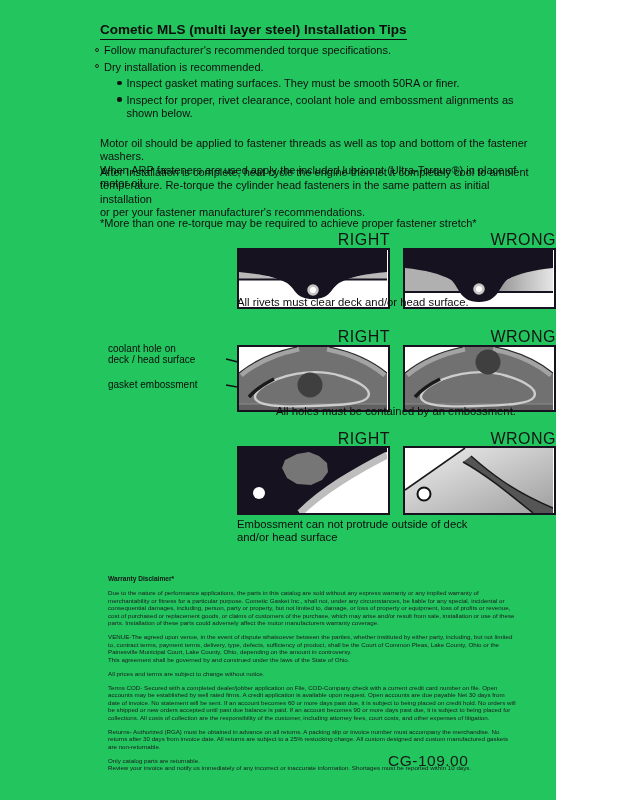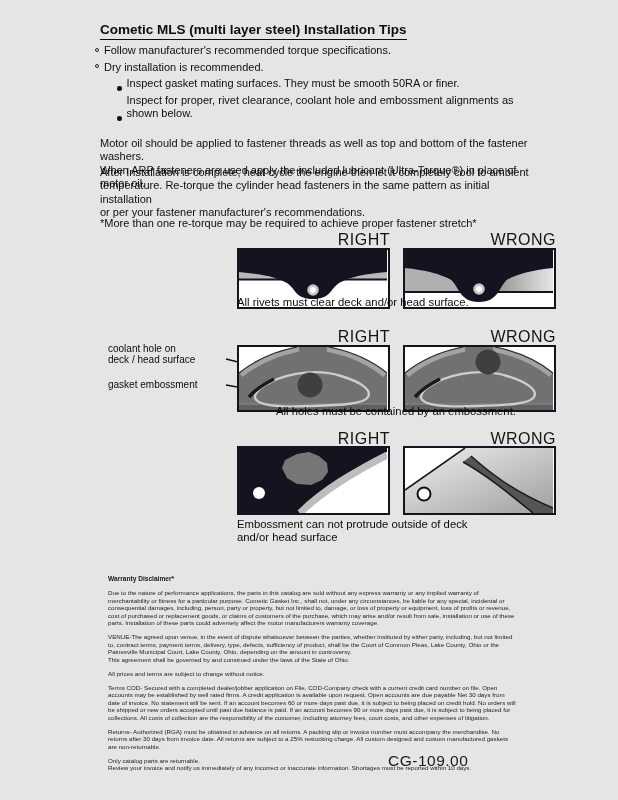--- a/index.html
+++ b/index.html
@@ -1,19 +1,19 @@
 <!DOCTYPE html>
 <html><head>
 <meta charset="utf-8">
 <style>
   * { margin:0; padding:0; box-sizing:border-box; }
   html,body { background:#ffffff; }
   body { font-family:"Liberation Sans", sans-serif; color:#111; }
   #page {
-    position:relative; width:618px; height:800px; background:#e5e5e5;
+    position:relative; width:556px; height:800px; background:#22c55e;
     overflow:hidden;
   }
   .preline { white-space:pre-line; }
 
   
   .title {
     position:absolute; left:100px; top:22px;
     font-size:13.5px; font-weight:bold; color:#0d0d0d;
     border-bottom:1.6px solid #0d0d0d; padding-bottom:2px;
     display:inline-block;
@@ -24,21 +24,21 @@
   .bullet-row { display:flex; align-items:flex-start; margin-bottom:3.2px; }
   .ring {
     width:4px; height:4px; border:1.2px solid #222; border-radius:50%;
     margin:3.5px 5px 0 0; flex:none;
   }
   .dot {
     width:4.5px; height:4.5px; background:#111; border-radius:50%;
     margin:3.5px 5px 0 0; flex:none;
   }
   .bullet-text { font-size:11px; line-height:13.4px; color:#0f0f0f; }
-  .sub { margin-left:22px;align-items:flex-end; }
+  .sub { margin-left:22px; }
 
   
   .diesel-heading {
     position:absolute; left:100px; top:119px;
     font-size:12px; font-weight:bold; color:#0d0d0d;
   }
   .para { position:absolute; left:100px; width:430px; font-size:11px; line-height:13.4px; color:#0f0f0f; }
   .p1 { top:137px; }
   .p2 { top:166px; }
   .note { top:209px;margin-top:8px; }

